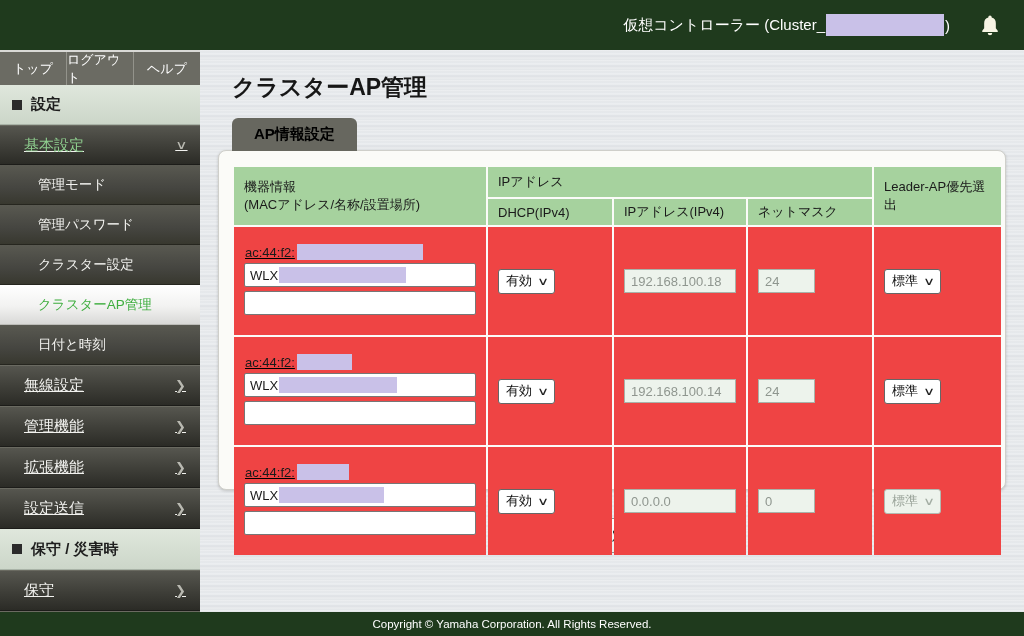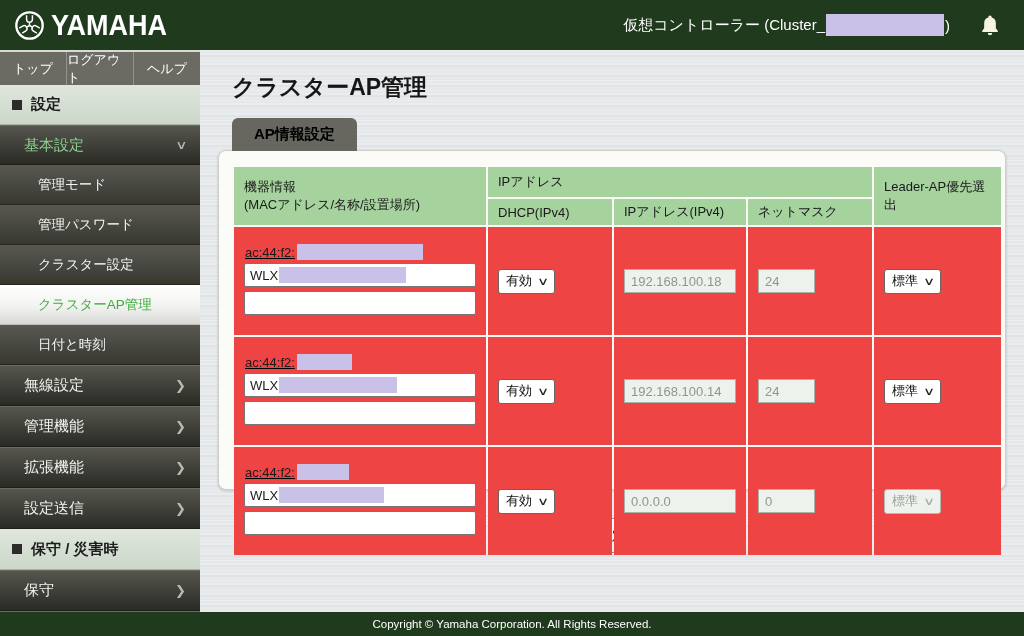--- a/index.html
+++ b/index.html
@@ -27,21 +27,21 @@
   .side-tab + .side-tab { border-left:1px solid #93938b; }
 
   .sec-header { height:40px; display:flex; align-items:center; padding-left:12px;
     background:linear-gradient(180deg,#dfe7dc,#ccd6c9); color:#1e1e1e;
     font-size:15px; font-weight:bold; border-bottom:1px solid #a9b3a7; }
   .sec-sq { width:10px; height:10px; background:#2b2b2b; margin-right:9px; flex:none; }
 
   .nav-item { height:41px; display:flex; align-items:center; padding:0 14px 0 24px;
     background:linear-gradient(180deg,#56564f 0%,#3e3e38 55%,#2b2b26 100%);
     border-top:1px solid #6a6a61; border-bottom:1px solid #1c1c19;
-    color:#f2f2ef; font-size:15px; cursor:pointer; }
+    color:#f2f2ef; font-size:15px; cursor:pointer;text-decoration:underline; }
   .nav-item.h40 { height:40px; }
   .nav-item .grow { flex:1; }
   .nav-green { color:#8fcf8f; }
   .chev { color:#b9b9b1; font-size:13px; }
   .chev-down { font-size:12px; transform:scaleX(1.4); }
 
   .sub-item { height:40px; display:flex; align-items:center; padding-left:38px;
     background:linear-gradient(180deg,#595951 0%,#454540 60%,#38382f 100%);
     border-bottom:1px solid #26261f; color:#f4f4f1; font-size:13.5px; cursor:pointer; }
   .sub-item.selected { background:linear-gradient(180deg,#ffffff 0%,#f2f2f1 55%,#d9d9d7 100%);
@@ -103,31 +103,20 @@
 
   
   .footer { position:absolute; left:0; top:612px; width:1024px; height:24px;
     background:#1f3a1d; color:#fff; font-size:11.5px;
     display:flex; align-items:center; justify-content:center; }
 </style>
 </head>
 <body>
 
 <div class="topbar">
-  <div class="brand">
-    <svg width="31" height="31" viewBox="0 0 32 32">
-      <circle cx="16" cy="16" r="13.6" fill="none" stroke="#ffffff" stroke-width="2.4"></circle>
-      <g fill="none" stroke="#ffffff" stroke-width="1.5">
-        <path d="M13 5.5v4a3 3 0 0 0 6 0v-4 M16 12.5V16"></path>
-        <path d="M13 5.5v4a3 3 0 0 0 6 0v-4 M16 12.5V16" transform="rotate(120 16 16)"></path>
-        <path d="M13 5.5v4a3 3 0 0 0 6 0v-4 M16 12.5V16" transform="rotate(240 16 16)"></path>
-      </g>
-    </svg>
-    <span class="brand-text">YAMAHA</span>
-  </div>
   <div class="top-right">
     <span>仮想コントローラー (Cluster_</span>
       <span class="redact top-redact"></span>
       <span>)</span>
     <svg class="bell" width="20" height="22" viewBox="0 0 24 26" fill="#f7f4e4">
       <path d="M12 1.5a2 2 0 0 1 2 2v.6A7 7 0 0 1 19 11v6l2.3 3v1.3H2.7V20L5 17v-6a7 7 0 0 1 5-6.9v-.6a2 2 0 0 1 2-2z"></path>
       <path d="M9.3 22.5h5.4a2.7 2.7 0 0 1-5.4 0z"></path>
     </svg>
   </div>
 </div>

